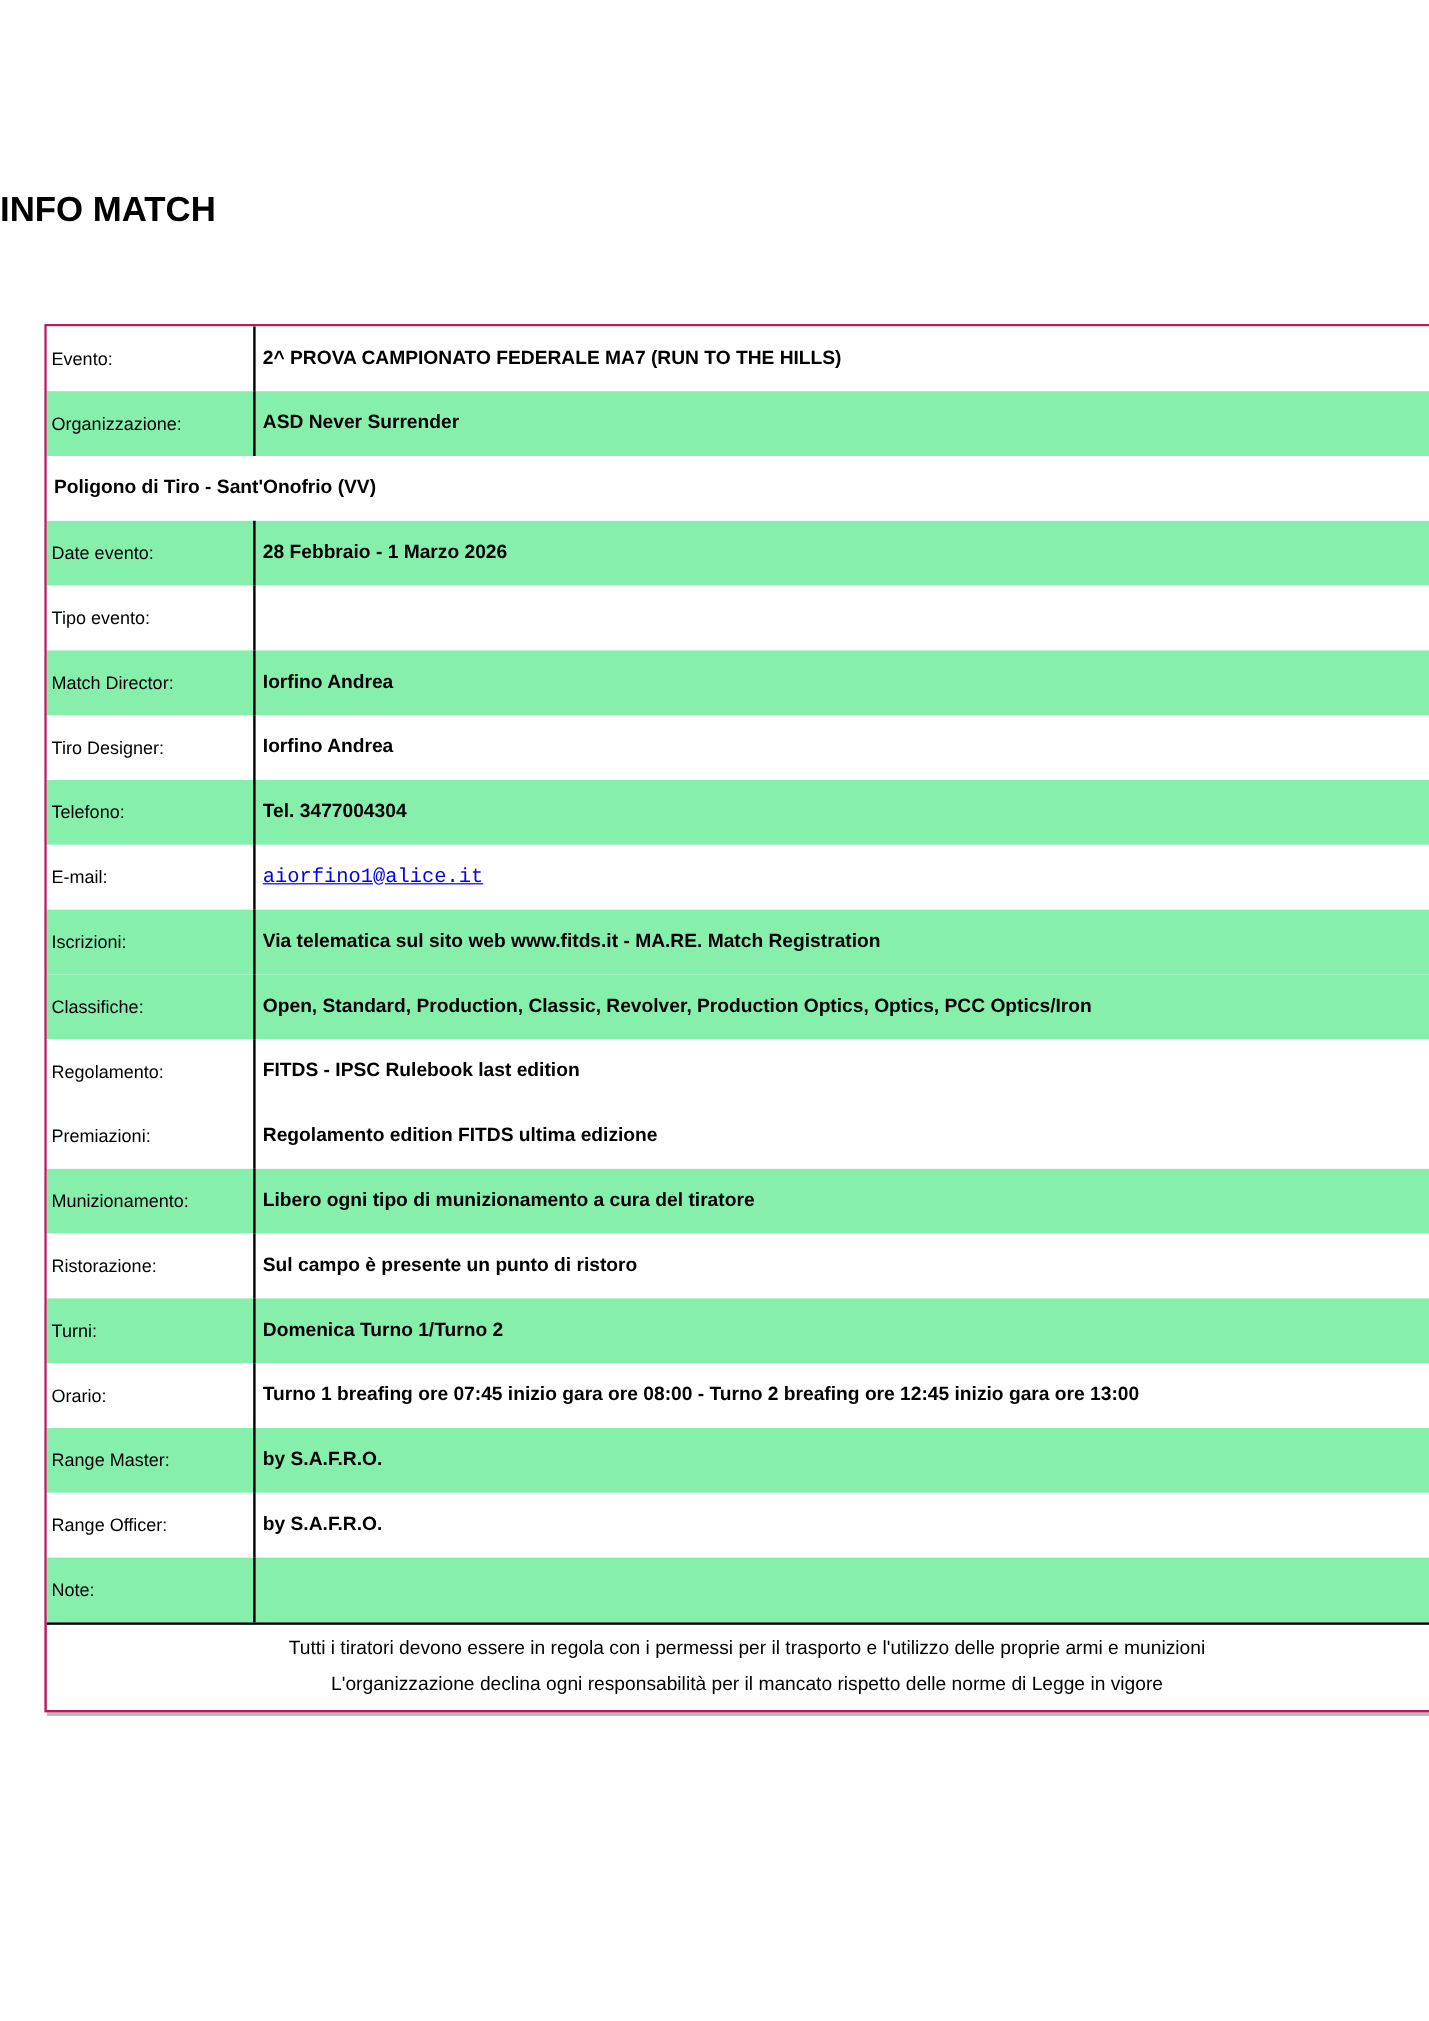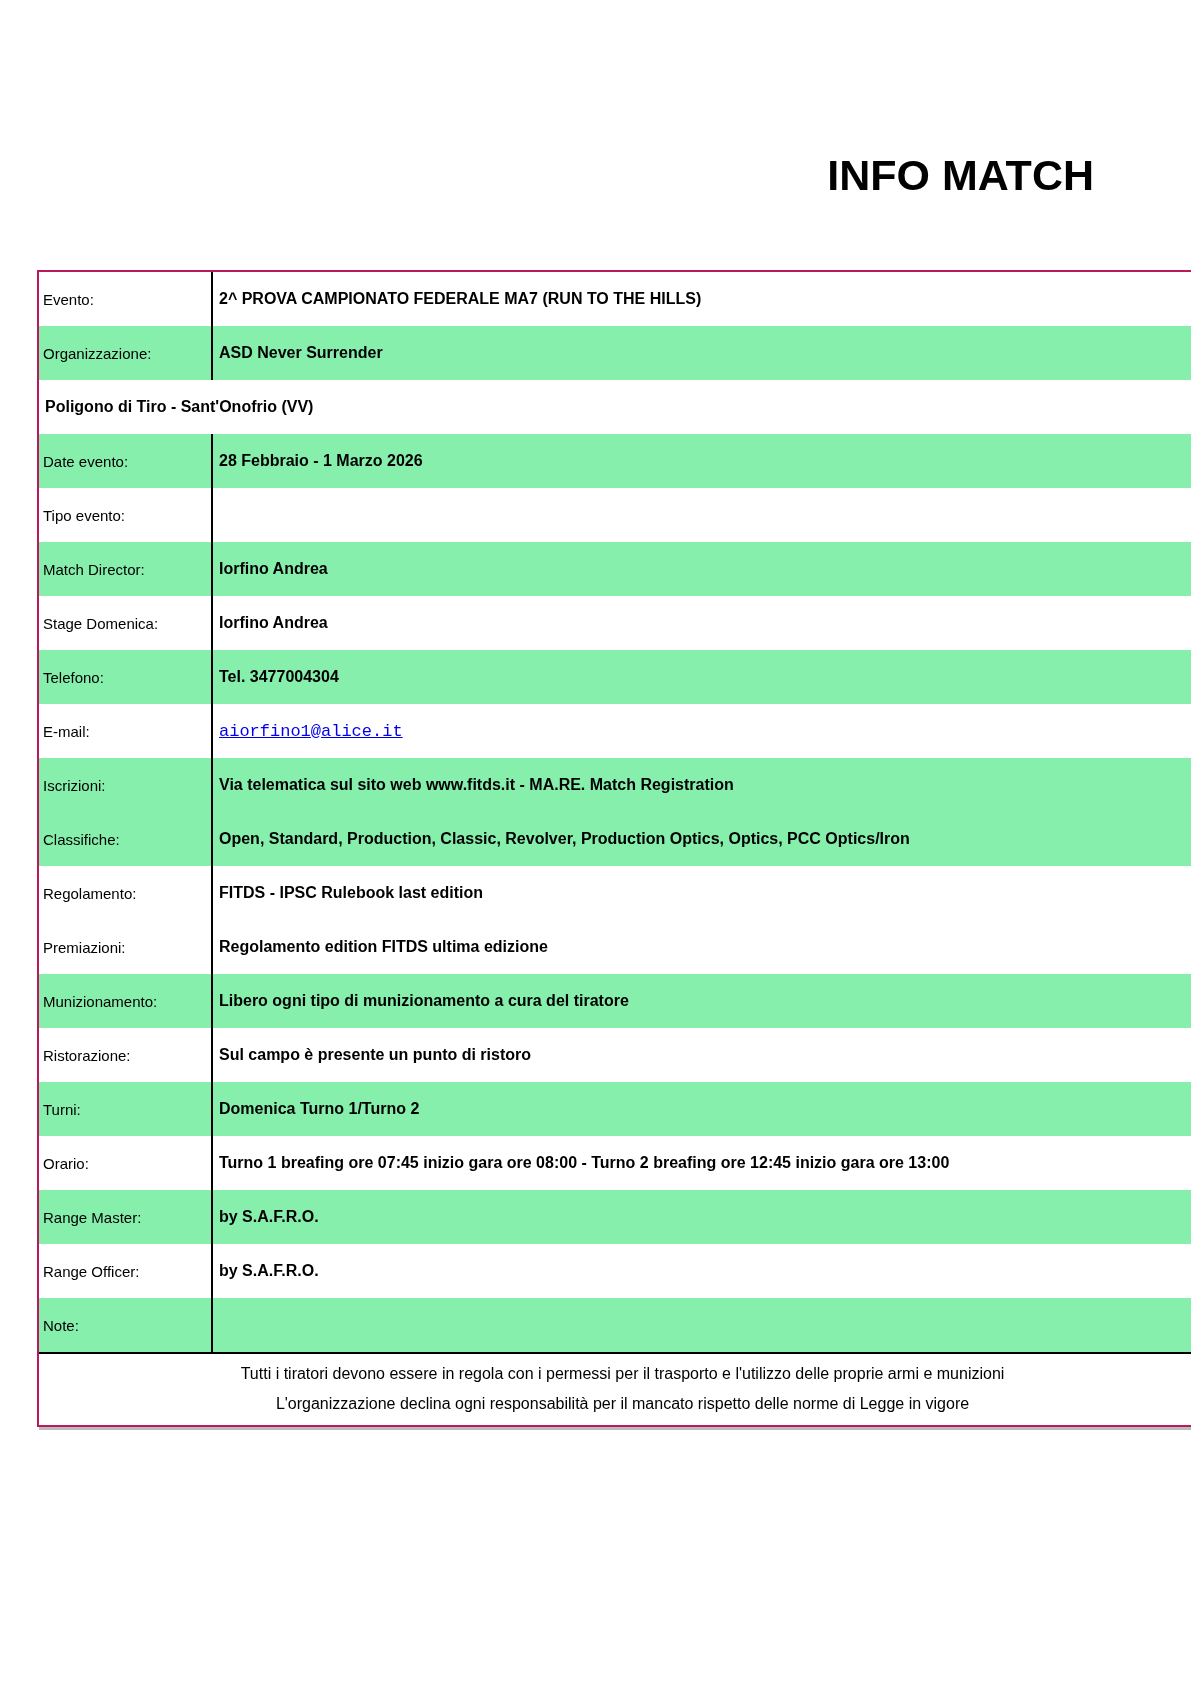--- a/index.html
+++ b/index.html
@@ -11,22 +11,22 @@
   }
   body {
     width: 1191px;
     height: 1684px;
     position: relative;
     overflow: hidden;
   }
   .page-title {
     margin: 150px 0 0 0;
     width: 1094px;
-    text-align: right;
-    font-size: 43px;
+    text-align: left;
+    font-size: 29px;
     font-weight: 700;
     line-height: 50px;
   }
   .doc-table {
     margin: 70px 0 0 37px;
     width: 1171px;
     box-sizing: border-box;
     border: 2px solid #be185d;
     background: #ffffff;
     box-shadow: 2px 3px 0 rgba(130,130,130,0.55);
@@ -102,21 +102,21 @@
         <div class="value-cell">28 Febbraio - 1 Marzo 2026</div>
       </div>
       <div class="row white">
         <div class="label-cell">Tipo evento:</div>
       </div>
       <div class="row gray">
         <div class="label-cell">Match Director:</div>
         <div class="value-cell">Iorfino Andrea</div>
       </div>
       <div class="row white">
-        <div class="label-cell">Stage Domenica:</div>
+        <div class="label-cell">Tiro Designer:</div>
         <div class="value-cell">Iorfino Andrea</div>
       </div>
       <div class="row gray">
         <div class="label-cell">Telefono:</div>
         <div class="value-cell">Tel. 3477004304</div>
       </div>
       <div class="row white">
         <div class="label-cell">E-mail:</div>
         <div class="value-cell">
           <a class="email-link" href="#">aiorfino1@alice.it</a>

